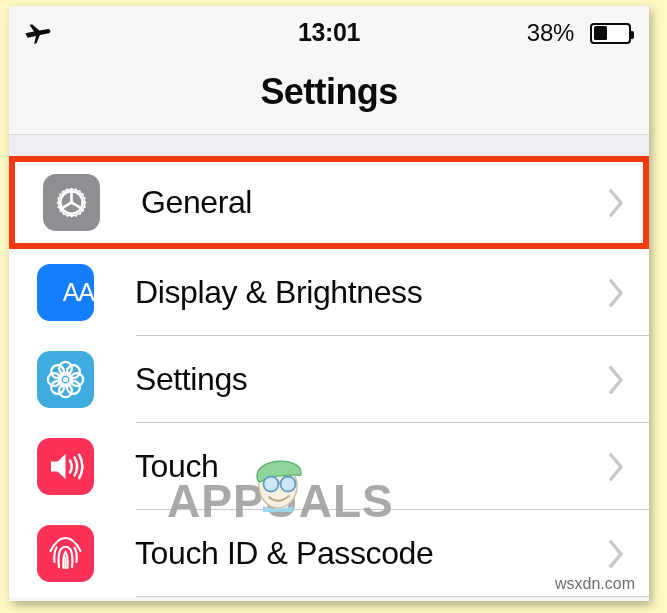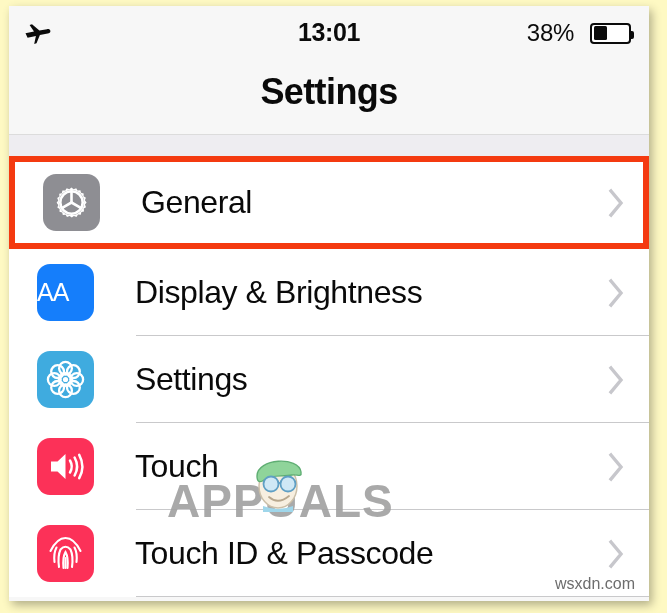--- a/index.html
+++ b/index.html
@@ -152,21 +152,21 @@
     height: 93px;
   }
 
   .icon-tile {
     width: 57px;
     height: 57px;
     border-radius: 13px;
     flex: 0 0 auto;
     display: flex;
     align-items: center;
-    justify-content: flex-start;
+    justify-content: flex-end;
     overflow: hidden;
   }
   .row-label {
     margin-left: 41px;
     font-size: 32px;
     color: #0a0a0a;
     letter-spacing: -0.4px;
     white-space: nowrap;
   }
   .chevron {

